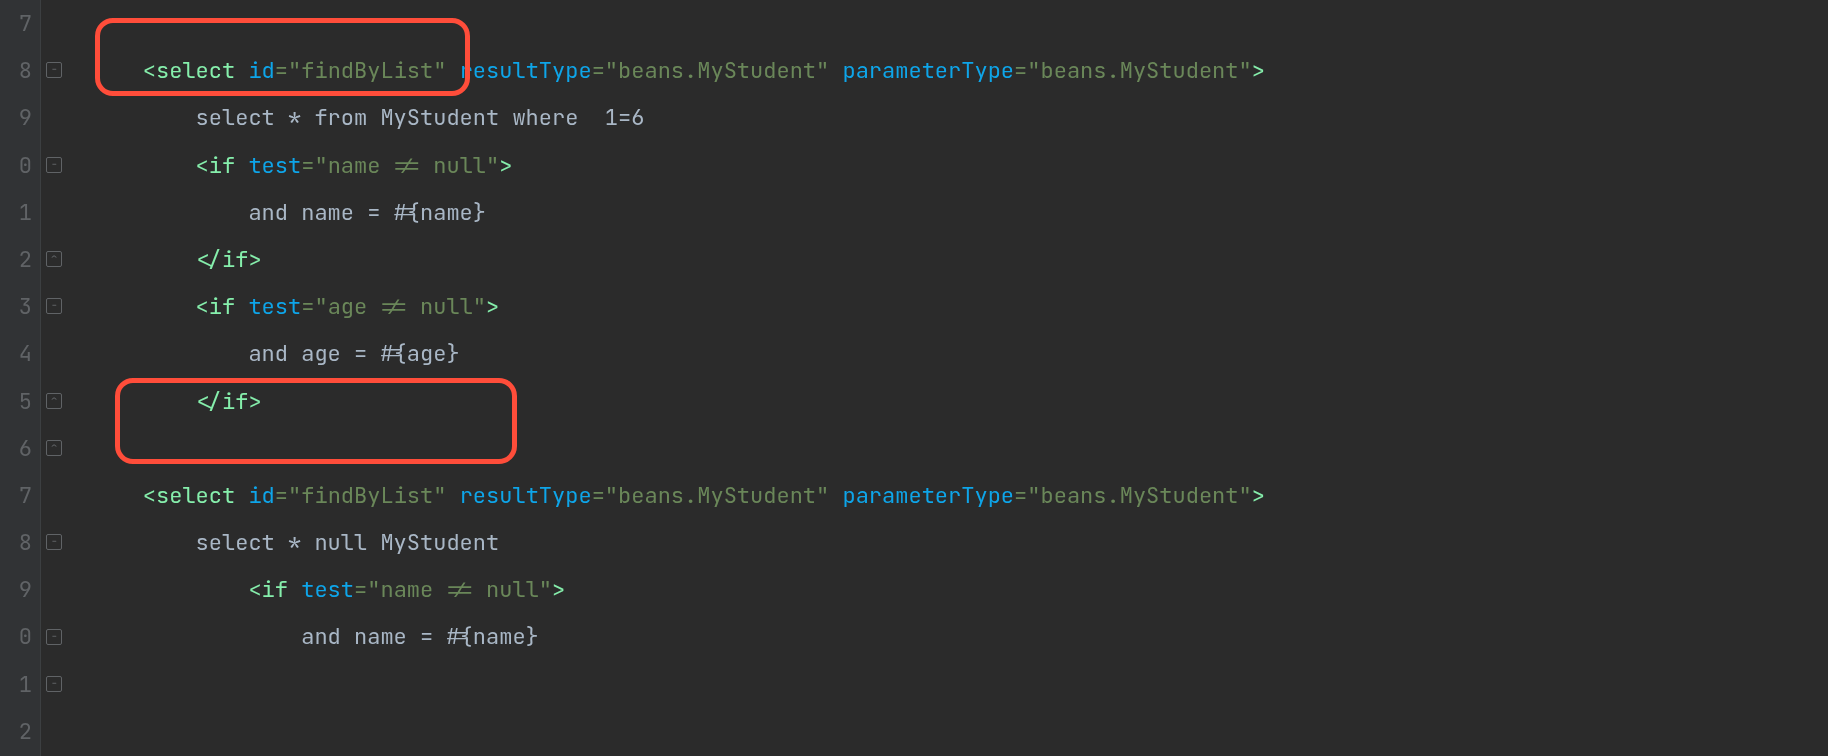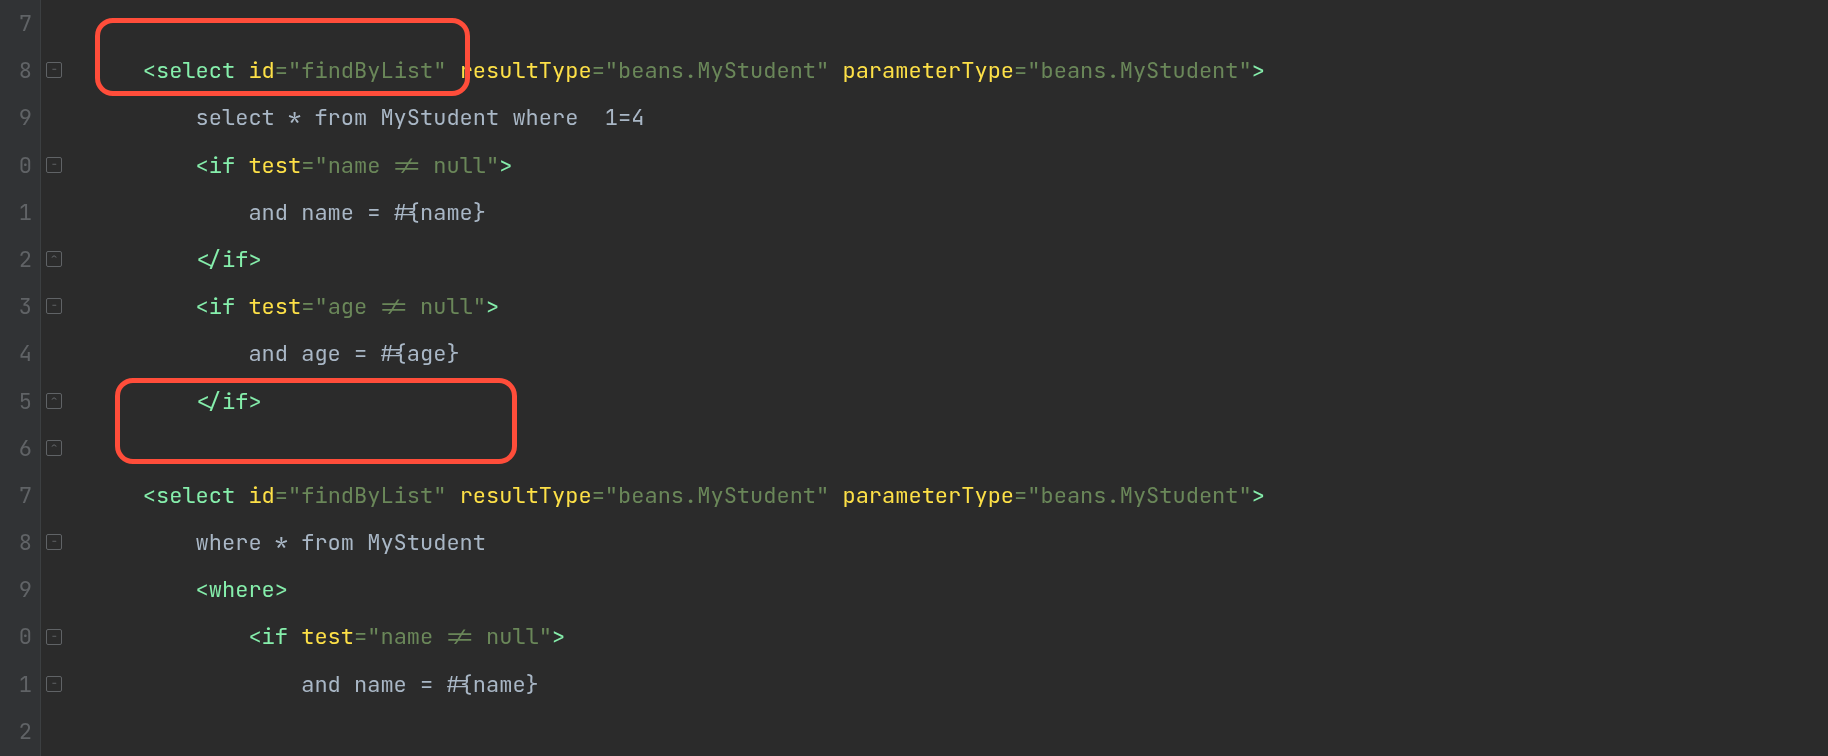--- a/index.html
+++ b/index.html
@@ -43,21 +43,21 @@
     text-align:center;
     cursor:pointer;
   }
   .code {
     flex:1;
     padding-left:20px;
     position:relative;
   }
   .line { height:47.2px; line-height:47.2px; white-space:pre; }
   .tag   { color:#86efac; }
-  .attr  { color:#fde047; }
+  .attr  { color:#0ea5e9; }
   .val   { color:#6a8759; }
   .txt   { color:#a9b7c6; }
 
   
   .anno {
     position:absolute;
     border:5px solid #ff4d3a;
     border-radius:18px;
     pointer-events:none;
   }
@@ -93,31 +93,30 @@
       <div class="fold" style="top: 298.2px;">−</div>
       <div class="fold" style="top: 392.6px;">⌃</div>
       <div class="fold" style="top: 439.8px;">⌃</div>
       <div class="fold" style="top: 534.2px;">−</div>
       <div class="fold" style="top: 628.6px;">−</div>
       <div class="fold" style="top: 675.8px;">−</div>
     </div>
   <div class="code" id="code">
       <div class="line"><span class="txt"></span></div>
       <div class="line"><span class="txt">    </span><span class="tag">&lt;select </span><span class="attr">id</span><span class="val">="findByList" </span><span class="attr">resultType</span><span class="val">="beans.MyStudent" </span><span class="attr">parameterType</span><span class="val">="beans.MyStudent"</span><span class="tag">&gt;</span></div>
-      <div class="line"><span class="txt">        select * from MyStudent where  1=4</span></div>
+      <div class="line"><span class="txt">        select * from MyStudent where  1=6</span></div>
       <div class="line"><span class="txt">        </span><span class="tag">&lt;if </span><span class="attr">test</span><span class="val">="name != null"</span><span class="tag">&gt;</span></div>
       <div class="line"><span class="txt">            and name = #{name}</span></div>
       <div class="line"><span class="txt">        </span><span class="tag">&lt;/if&gt;</span></div>
       <div class="line"><span class="txt">        </span><span class="tag">&lt;if </span><span class="attr">test</span><span class="val">="age != null"</span><span class="tag">&gt;</span></div>
       <div class="line"><span class="txt">            and age = #{age}</span></div>
       <div class="line"><span class="txt">        </span><span class="tag">&lt;/if&gt;</span></div>
       <div class="line"><span class="txt"></span></div>
       <div class="line"><span class="txt">    </span><span class="tag">&lt;select </span><span class="attr">id</span><span class="val">="findByList" </span><span class="attr">resultType</span><span class="val">="beans.MyStudent" </span><span class="attr">parameterType</span><span class="val">="beans.MyStudent"</span><span class="tag">&gt;</span></div>
-      <div class="line"><span class="txt">        where * from MyStudent</span></div>
-      <div class="line"><span class="txt">        </span><span class="tag">&lt;where&gt;</span></div>
+      <div class="line"><span class="txt">        select * null MyStudent</span></div>
       <div class="line"><span class="txt">            </span><span class="tag">&lt;if </span><span class="attr">test</span><span class="val">="name != null"</span><span class="tag">&gt;</span></div>
       <div class="line"><span class="txt">                and name = #{name}</span></div>
       <div class="line"></div>
     </div>
 </div>
 
 <div class="anno anno1"></div>
 <div class="anno anno2"></div>
 
 </body></html>

